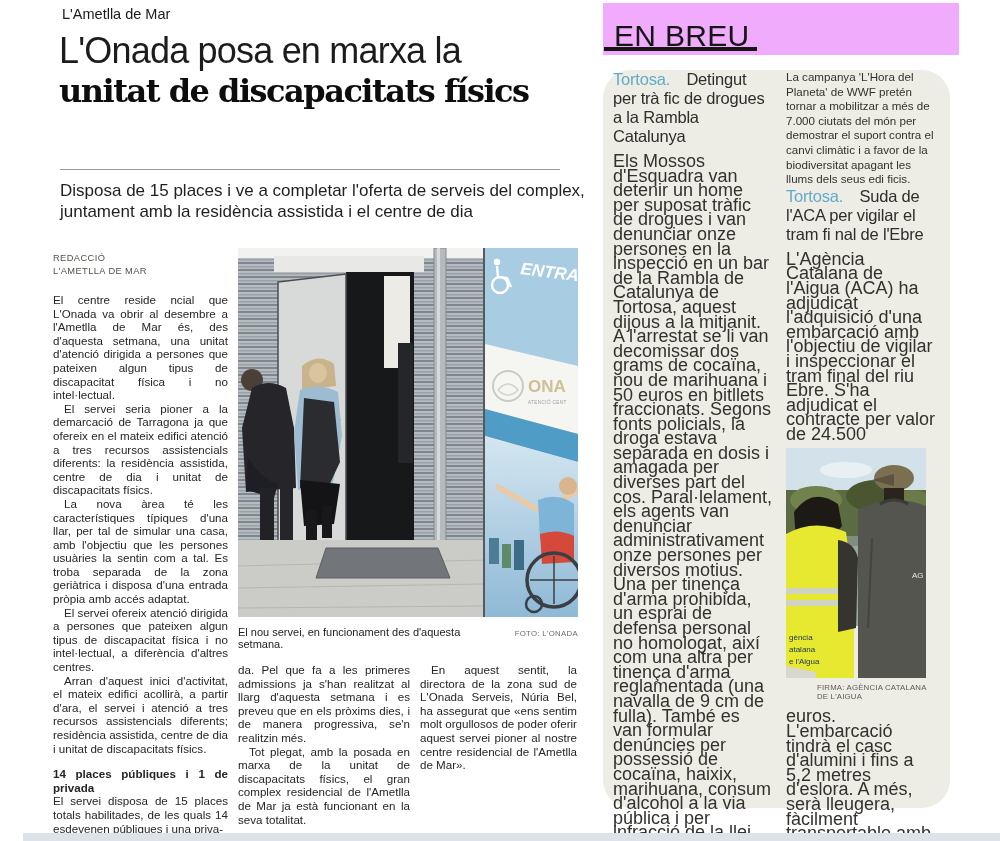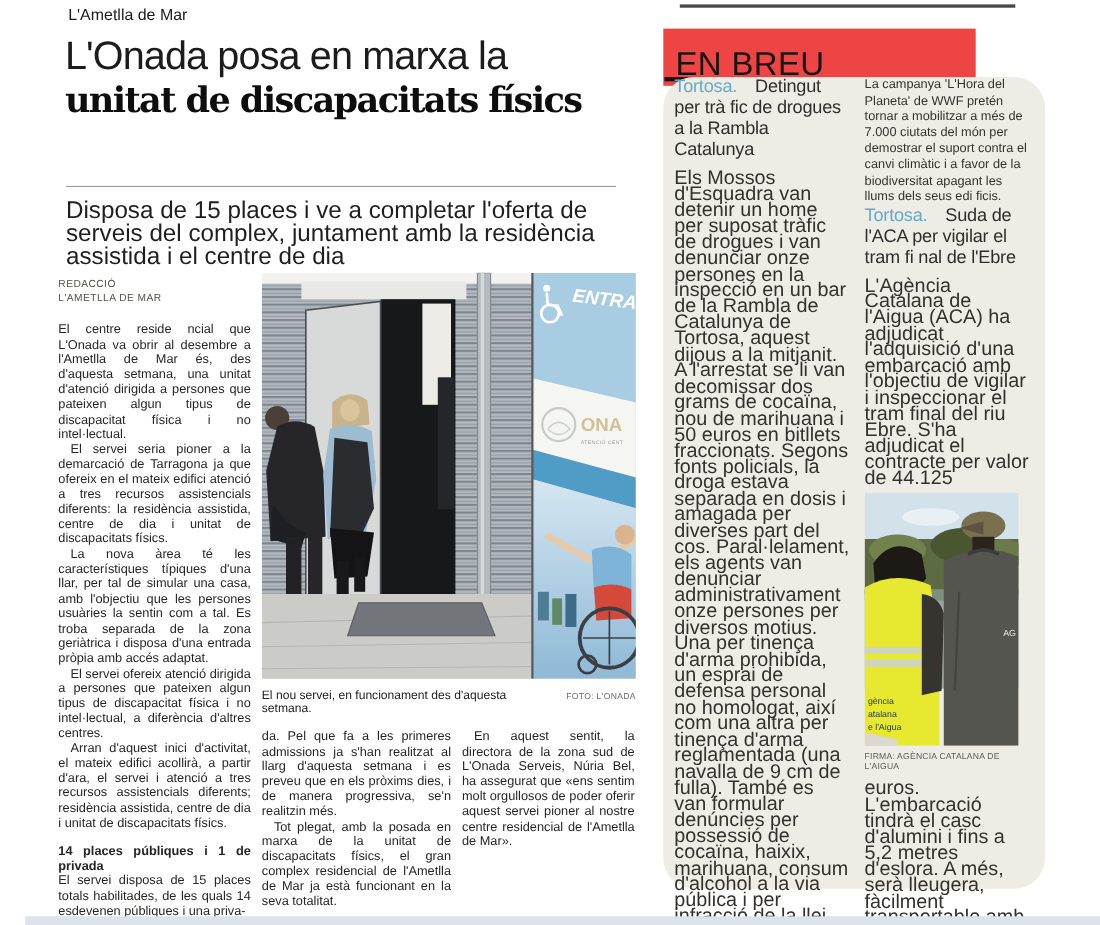--- a/index.html
+++ b/index.html
@@ -9,56 +9,56 @@
     font-family:"Liberation Sans", sans-serif; overflow:hidden;
   }
   .abs { position:absolute; }
 
   
   .kicker { left:62px; top:6px; font-size:14.5px; color:#1a1a1a; }
   .headline1 { left:59px; top:30px; font-size:36px; font-weight:400; color:#1c1c1c; letter-spacing:-0.8px; }
   .headline2 { left:59px; top:72px; font-size:32px; font-weight:bold; font-family:"DejaVu Serif", serif;
                color:#0d0d0d; letter-spacing:-1.5px; }
   .deck-rule { left:60px; top:169px; width:500px; height:1px; background:#9a9a9a; }
-  .deck { left:60px; top:180px; width:540px; font-size:22px; line-height:21px; color:#1f1f1f; }
+  .deck { left:60px; top:180px; width:540px; font-size:17px; line-height:21px; color:#1f1f1f; }
   .byline { left:53px; top:252px; font-size:9.3px; line-height:13px; color:#55504a; letter-spacing:.4px; }
   .bodycol { font-size:11.6px; line-height:13.6px; color:#262523; text-align:justify; }
   .bodycol p { text-align:justify; }
   .col1 { left:53px; top:293px; width:175px; }
   .col2 { left:238px; top:663px; width:172px; }
   .col3 { left:420px; top:663px; width:157px; }
   .ind { text-indent:11px; }
   .subhead { font-weight:bold; margin-top:12px; }
 
   
   .photo-main { left:238px; top:248px; width:340px; }
   .photo-main svg { display:block; }
   .caption-row { display:flex; align-items:baseline; margin-top:9px;justify-content:flex-end; }
   .caption { font-size:11px; color:#232323; }
   .credit { font-size:7.8px; color:#6b6b6b; letter-spacing:.3px; margin-left:14px; white-space:nowrap; }
 
   
   .enbreu-topline { left:618px; top:4px; width:305px; height:3px; background:#474747; }
-  .enbreu-head { left:603px; top:26px; width:284px; height:52px; background:#ef4444; }
+  .enbreu-head { left:603px; top:3px; width:356px; height:52px; background:#f0abfc; }
   .enbreu-title { position:absolute; left:11px; top:16px; font-size:30px; color:#161616; letter-spacing:.3px; }
   .enbreu-underline { position:absolute; left:1px; top:44px; width:153px; height:4px; background:#161616; }
   .enbreu-body { left:603px; top:70px; width:347px; height:738px; background:#edece5;border-radius:28px; }
   .bcol { position:absolute; top:0; }
   .bcolA { left:10px; width:160px; }
   .bcolB { left:183px; width:153px; }
   .brief h3 { font-size:16.5px; line-height:19px; font-weight:400; color:#2f2e2c; letter-spacing:-0.2px; }
   .loc { color:#64aac9; }
   .loc-block { display:block; }
   .brief p { font-size:18px; line-height:14.6px; color:#33312e; margin-top:8px; }
   .brief { margin-top:0; }
   .brief + .brief { margin-top:14px; }
   .cont-p { font-size:11.6px; line-height:14.6px; color:#33312e; }
   .photo-aca { margin-top:7px; }
   .photo-aca svg { display:block; }
-  .firma { font-size:7.8px; color:#5c5c55; letter-spacing:.2px; margin-top:5px; }
+  .firma { font-size:7.8px; color:#5c5c55; letter-spacing:.2px; margin-top:5px;margin-left:31px; }
 
   .bottom-strip { left:23px; top:833px; width:977px; height:8px; background:#dde3e9; }
 </style>
 </head>
 <body>
 
 <div class="page">
 
   <div class="abs kicker">L'Ametlla de Mar</div>
   <div class="abs headline1">L'Onada posa en marxa la</div>
@@ -201,21 +201,21 @@
       <div class="brief">
         <h3><span class="loc loc-block">Tortosa.</span></h3>
         <p>L'Ajuntament de Tortosa s'ha adherit de nou a la campanya 'L'Hora del Planeta' promoguda per l'ONG WWF. Es farà avui entre les 20.30 i les 21.30 hores. A Tortosa, l'Ajuntament apagarà les llums de la façana fuvial del riu Ebre, l'edi fici del Palau Episcopal, la Catedral, i les muralles del Castell de la Suda.</p>
       </div>
     </div>
 
     <div class="bcol bcolB">
       <p class="cont-p">La campanya 'L'Hora del Planeta' de WWF pretén tornar a mobilitzar a més de 7.000 ciutats del món per demostrar el suport contra el canvi climàtic i a favor de la biodiversitat apagant les llums dels seus edi ficis.</p>
       <div class="brief">
         <h3><span class="loc">Tortosa.</span> <span>Suda de l'ACA per vigilar el tram fi nal de l'Ebre</span></h3>
-        <p>L'Agència Catalana de l'Aigua (ACA) ha adjudicat l'adquisició d'una embarcació amb l'objectiu de vigilar i inspeccionar el tram final del riu Ebre. S'ha adjudicat el contracte per valor de 44.125</p>
+        <p>L'Agència Catalana de l'Aigua (ACA) ha adjudicat l'adquisició d'una embarcació amb l'objectiu de vigilar i inspeccionar el tram final del riu Ebre. S'ha adjudicat el contracte per valor de 24.500</p>
         <figure class="photo-aca">
           <svg width="140" height="230" viewBox="0 0 140 230">
             <rect x="0" y="0" width="140" height="60" fill="#d3e2ea"></rect>
             <ellipse cx="60" cy="22" rx="26" ry="8" fill="#e9f0f3"></ellipse>
             <rect x="0" y="42" width="140" height="50" fill="#5d6b42"></rect>
             <ellipse cx="30" cy="52" rx="26" ry="14" fill="#72824c"></ellipse>
             <ellipse cx="90" cy="48" rx="30" ry="16" fill="#49562f"></ellipse>
             <ellipse cx="126" cy="56" rx="20" ry="14" fill="#6a7a48"></ellipse>
             <rect x="26" y="54" width="22" height="11" fill="#4e7a6a"></rect>
             <rect x="0" y="88" width="140" height="90" fill="#97a79b"></rect>

